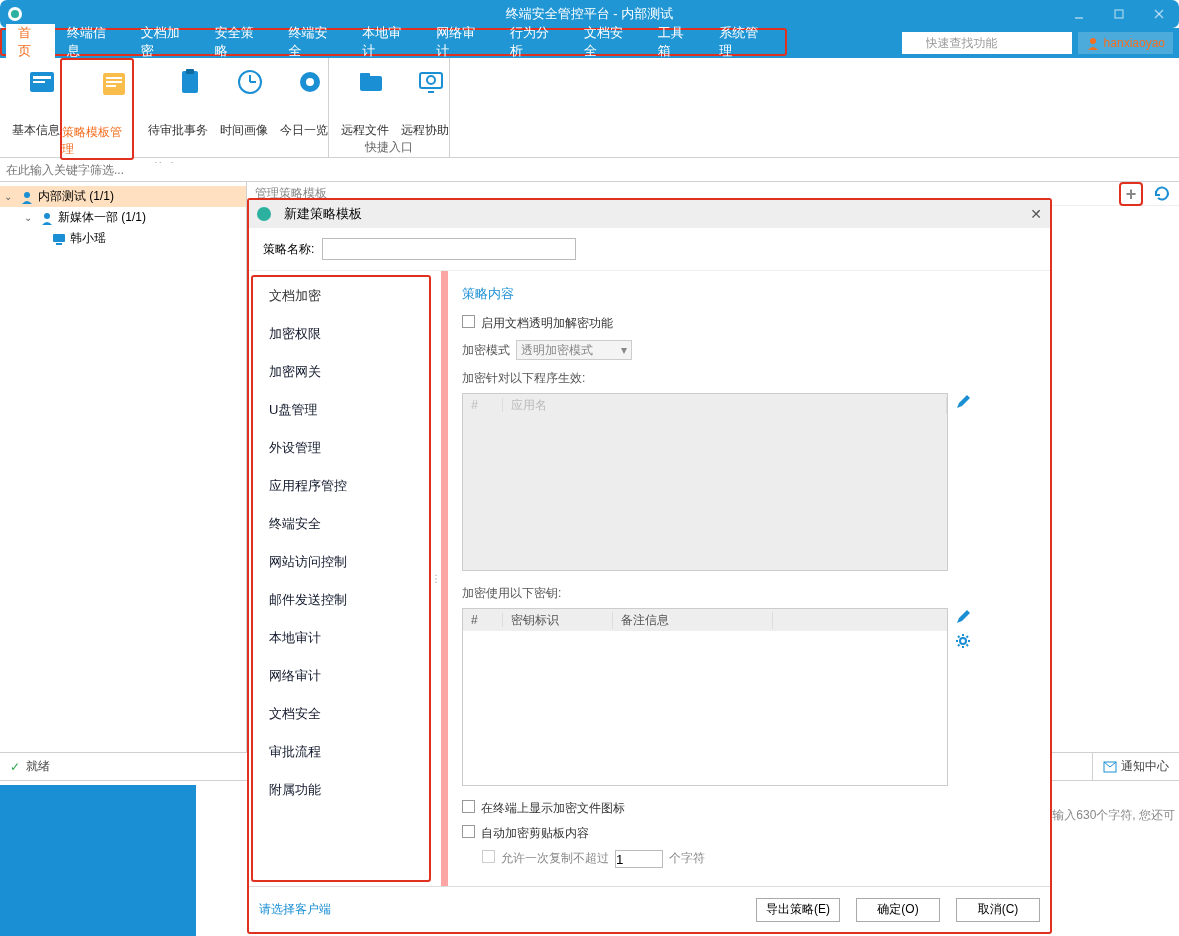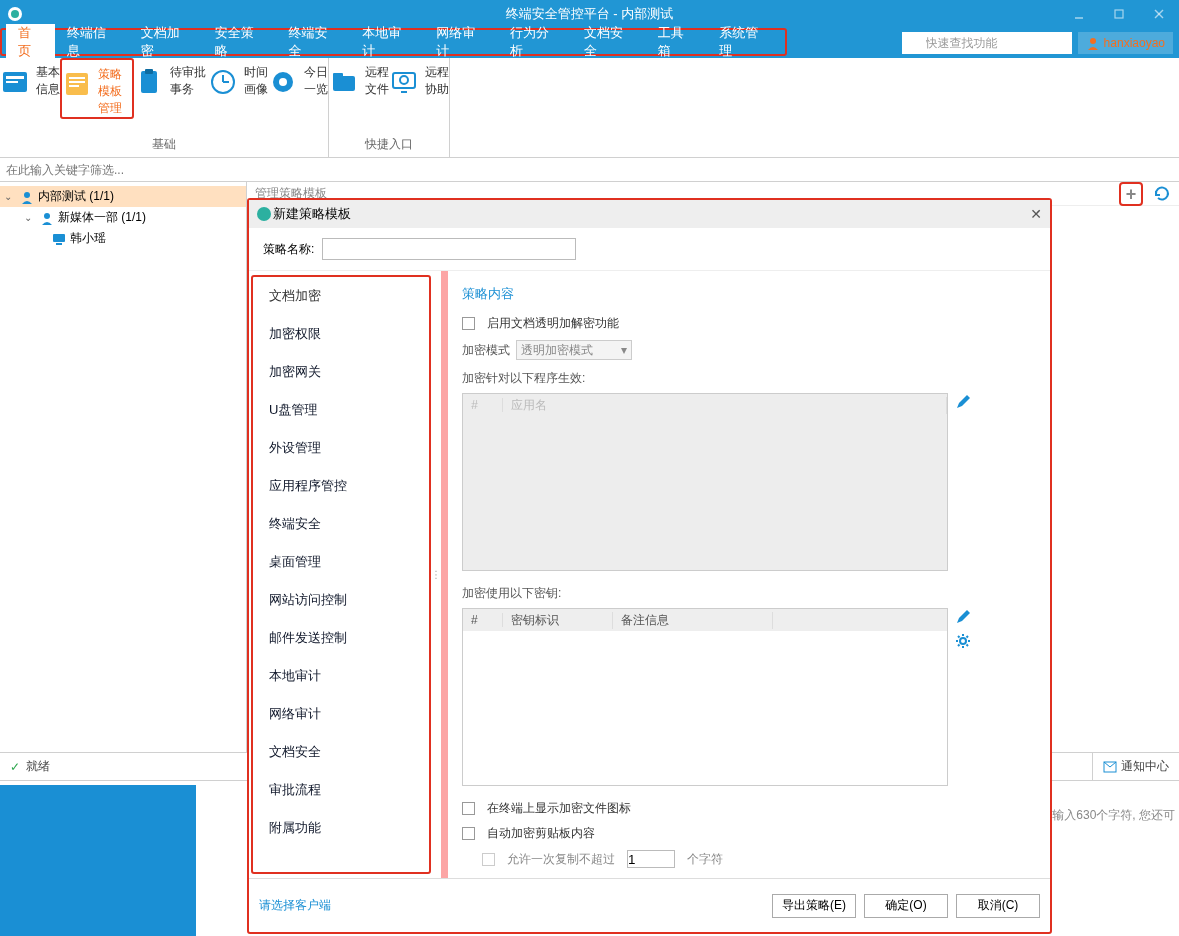--- a/index.html
+++ b/index.html
@@ -1,19 +1,19 @@
 <!DOCTYPE html>
 <html><head>
 <meta charset="utf-8">
 <style>
 * { box-sizing: border-box; margin: 0; padding: 0; font-family: "Microsoft YaHei", sans-serif; }
 body { width: 1179px; height: 936px; background: #ffffff; font-size: 12px; position: relative; overflow: hidden; }
 
 
-.titlebar { height: 28px; background: #2196d4; display: flex; align-items: center; padding-left: 8px; position: relative; }
+.titlebar { height: 28px; background: #2196d4; display: flex; align-items: center; padding-left: 8px; position: relative; border-radius: 7px; }
 .titlebar .app-icon { width: 14px; height: 14px; border-radius: 50%; background: #fff; display: flex; align-items: center; justify-content: center; }
 .titlebar .app-icon::after { content: ""; width: 8px; height: 8px; border-radius: 50%; background: #2cb0a0; }
 .titlebar .title { position: absolute; left: 50%; transform: translateX(-50%); color: #fff; font-size: 13px; }
 .titlebar .win-controls { margin-left: auto; display: flex; }
 .titlebar .win-btn { width: 40px; height: 28px; display: flex; align-items: center; justify-content: center; color: rgba(255,255,255,0.6); }
 .titlebar .win-btn svg { stroke: currentColor; }
 
 
 .menubar { height: 28px; background: #2196d4; display: flex; align-items: center; padding: 0 4px; position: relative; border: 2px solid #e03020; border-bottom-width: 2px; border-radius: 3px; margin-right: 392px; }
 .menubar-wrap { height: 30px; background: #2196d4; display: flex; align-items: stretch; }
@@ -22,21 +22,21 @@
 
 .right-tools { height: 30px; position: absolute; right: 0; top: 28px; display: flex; align-items: center; gap: 6px; background: #2196d4; padding-right: 6px; }
 .search-box { width: 170px; height: 22px; background: #fff; border: none; padding: 0 24px; font-size: 12px; color: #555; }
 .search-box::placeholder { color: #999; }
 .user-name { color: #f36f21; background: #ffffff33; padding: 4px 8px; display: flex; align-items: center; gap: 4px; }
 
 
 .ribbon { height: 100px; background: #fff; border-bottom: 1px solid #d0d0d0; display: flex; }
 .ribbon-group { display: flex; flex-direction: column; border-right: 1px solid #d0d0d0; }
 .ribbon-items { display: flex; }
-.ribbon-item { width: 60px; display: flex; flex-direction: row; align-items: flex-start; padding-top: 6px; gap: 6px; font-size: 12px; color: #333; cursor: pointer; }
+.ribbon-item { width: 60px; display: flex; flex-direction: column; align-items: flex-end; padding-top: 6px; gap: 22px; font-size: 12px; color: #333; cursor: pointer; }
 .ribbon-item.wide { width: 74px; }
 .ribbon-item .r-icon { width: 36px; height: 36px; display: flex; align-items: center; justify-content: center; }
 .ribbon-item.selected { background: #fff; border: 2px solid #e03020; border-radius: 3px; color: #f36f21; }
 .ribbon-group-label { text-align: center; color: #666; font-size: 12px; padding-bottom: 4px; margin-top: auto; }
 
 
 .filter-row { height: 24px; border-bottom: 1px solid #d0d0d0; display: flex; align-items: center; padding: 0 6px; color: #999; font-size: 12px; }
 .filter-input { border: none; width: 100%; outline: none; font-size: 12px; color: #999; }
 
 
@@ -47,35 +47,35 @@
 .tree-icon { width: 14px; height: 14px; display: inline-block; }
 .expander { color: #666; font-size: 10px; width: 12px; }
 
 .content-header { height: 24px; display: flex; align-items: center; padding: 0 8px; color: #888; font-size: 12px; border-bottom: 1px solid #eee; position: relative; }
 .content-toolbar { position: absolute; right: 8px; top: 0; height: 24px; display: flex; align-items: center; gap: 10px; }
 .plus-btn { width: 24px; height: 24px; border: 2px solid #e03020; border-radius: 4px; display: flex; align-items: center; justify-content: center; color: #888; font-size: 18px; font-weight: bold; }
 .refresh-btn { color: #1a8fd4; font-size: 16px; }
 
 
 .dialog { position: absolute; left: 247px; top: 198px; width: 805px; height: 736px; background: #fff; border: 2px solid #e03020; border-radius: 3px; display: flex; flex-direction: column; z-index: 10; }
-.dlg-title { height: 28px; background: #eee; display: flex; align-items: center; padding: 8px 8px; gap: 2px; font-size: 13px; position: relative; }
+.dlg-title { height: 28px; background: #eee; display: flex; align-items: center; padding: 8px 8px; gap: 13px; font-size: 13px; position: relative; }
 .dlg-title .t-icon { width: 14px; height: 14px; border-radius: 50%; background: #2cb0a0; }
 .dlg-close { position: absolute; right: 8px; color: #555; font-size: 14px; cursor: pointer; }
 .dlg-namerow { padding: 10px 14px; display: flex; align-items: center; gap: 8px; border-bottom: 1px solid #eee; }
 .dlg-namerow input { width: 254px; height: 22px; border: 1px solid #bbb; padding: 0 4px; }
 .dlg-body { flex: 1; display: flex; overflow: hidden; }
 .dlg-nav { width: 180px; border: 2px solid #e03020; border-radius: 3px; margin: 4px 0 4px 2px; overflow-y: auto; }
 .dlg-nav-item { padding: 10px 16px; font-size: 13px; color: #0f172a; cursor: pointer; }
 .dlg-nav-item:first-child { color: #333; }
 .dlg-splitter { width: 10px; display: flex; align-items: center; justify-content: center; color: #aaa; font-size: 10px; }
 .dlg-content { flex: 1; padding: 14px 10px 10px 14px; position: relative; overflow-y: auto; border-left: 7px solid #fca5a5; }
 .dlg-content::-webkit-scrollbar { width: 14px; }
 .dlg-content::-webkit-scrollbar-thumb { background: #c0c0c0; }
 .section-title { color: #1a8fd4; font-size: 13px; margin-bottom: 12px; }
-.checkbox-row { display: flex; align-items: center; gap: 12px; margin-bottom: 8px; font-size: 12px; color: #333; }
+.checkbox-row { display: flex; align-items: flex-start; gap: 6px; margin-bottom: 8px; font-size: 12px; color: #333; }
 .checkbox-row.indent { margin-left: 20px; color: #888; }
 .cb { width: 13px; height: 13px; border: 1px solid #999; display: inline-block; }
 .field-row { display: flex; align-items: center; gap: 6px; margin-bottom: 10px; font-size: 12px; color: #555; }
 .select-disabled { width: 116px; height: 20px; border: 1px solid #ccc; background: #f4f4f4; padding: 0 4px; display: flex; align-items: center; justify-content: space-between; color: #888; }
 .label-text { font-size: 12px; color: #555; margin-bottom: 6px; }
 .grid-box { border: 1px solid #ccc; background: #fff; margin-bottom: 14px; position: relative; }
 .grid-box .grid-header { background: #eee; display: flex; height: 22px; align-items: center; font-size: 12px; color: #555; }
 .grid-box .ghcell { padding: 0 8px; border-right: 1px solid #ddd; }
 .grid-box.h1 .grid-body { height: 154px; }
 .grid-box.h2 .grid-body { height: 154px; }
@@ -86,23 +86,23 @@
 
 .statusbar { position: absolute; bottom: 156px; left: 0; right: 0; height: 28px; border-top: 1px solid #d0d0d0; background: #fff; display: flex; align-items: center; padding: 0 10px; font-size: 12px; color: #444; z-index: 1; }
 .status-check { color: #2fa84f; margin-right: 6px; }
 .status-right { margin-left: auto; display: flex; align-items: center; gap: 4px; color: #444; border-left: 1px solid #d0d0d0; padding-left: 10px; height: 100%; }
 
 
 .bottom-panel { position: absolute; bottom: 0; left: 0; right: 0; height: 156px; background: #fff; border-top: 1px solid #d0d0d0; z-index: 0; }
 .bottom-blue { position: absolute; left: 0; top: 4px; width: 196px; bottom: 0; background: #1a8fd4; }
 .bottom-hint { position: absolute; right: 4px; top: 26px; color: #888; font-size: 12px; }
 
-.dlg-footer { height: 54px; border-top: 1px solid #ddd; display: flex; align-items: center; padding: 0 10px; gap: 10px; }
+.dlg-footer { height: 46px; border-top: 1px solid #ddd; display: flex; align-items: center; padding: 0 10px; gap: 10px; }
 .dlg-footer .link { color: #1a8fd4; cursor: pointer; }
-.dlg-footer .btns { margin-left: auto; display: flex; gap: 8px; }
+.dlg-footer .btns { margin-left: auto; display: flex; gap: 16px; }
 .dlg-footer button { width: 84px; height: 24px; border: 1px solid #aaa; background: #fff; font-size: 12px; cursor: pointer; }
 
 svg { display: block; }
 </style>
 </head>
 <body>
 
 <div class="titlebar">
   <div class="app-icon"></div>
   <div class="title">终端安全管控平台 - 内部测试</div>
@@ -308,21 +308,20 @@
   </div>
   <div class="dlg-body">
     <div class="dlg-nav">
       <div class="dlg-nav-item">文档加密</div>
       <div class="dlg-nav-item">加密权限</div>
       <div class="dlg-nav-item">加密网关</div>
       <div class="dlg-nav-item">U盘管理</div>
       <div class="dlg-nav-item">外设管理</div>
       <div class="dlg-nav-item">应用程序管控</div>
       <div class="dlg-nav-item">终端安全</div>
-      <div class="dlg-nav-item">桌面管理</div>
       <div class="dlg-nav-item">网站访问控制</div>
       <div class="dlg-nav-item">邮件发送控制</div>
       <div class="dlg-nav-item">本地审计</div>
       <div class="dlg-nav-item">网络审计</div>
       <div class="dlg-nav-item">文档安全</div>
       <div class="dlg-nav-item">审批流程</div>
       <div class="dlg-nav-item">附属功能</div>
     </div>
     <div class="dlg-splitter">⋮</div>
     <div class="dlg-content">

